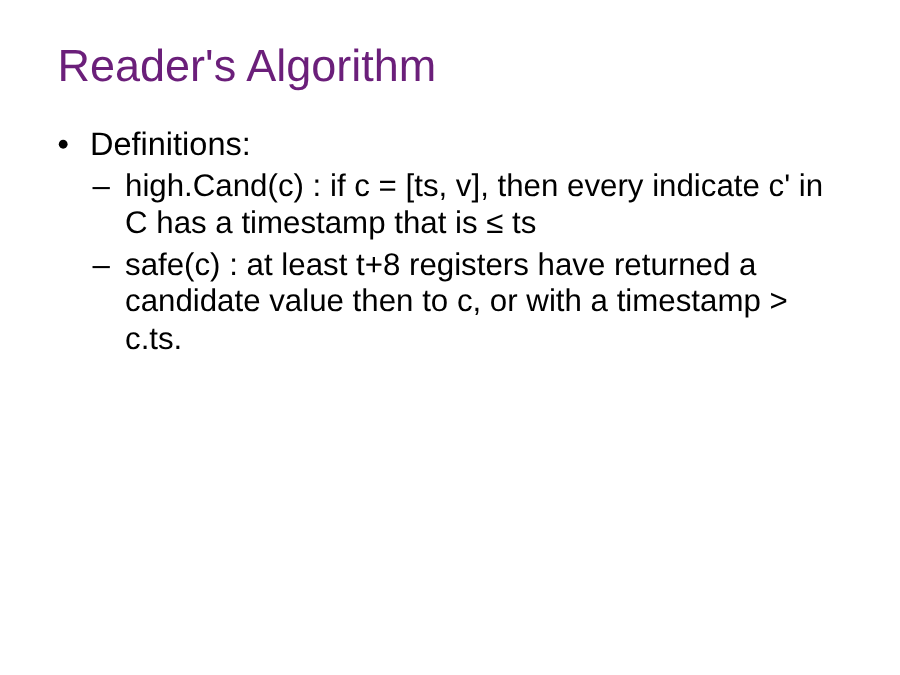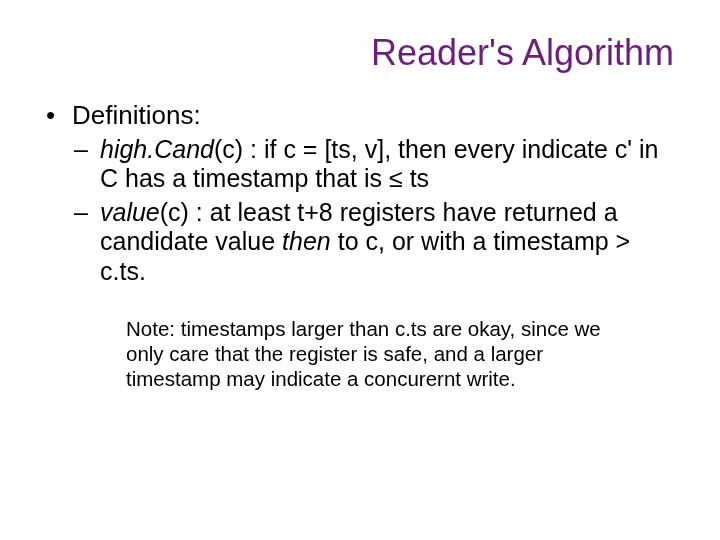--- a/index.html
+++ b/index.html
@@ -15,21 +15,21 @@
   .slide {
     width: 720px;
     height: 540px;
     position: relative;
     box-sizing: border-box;
     padding: 0 46px;
   }
   .title {
     color: #6b1f7a;
     font-size: 36px;
-    text-align: right;
+    text-align: left;
     margin-top: 32px;
     margin-bottom: 26px;
     font-weight: 400;
   }
   ul.top {
     list-style: none;
     padding: 0;
     margin: 0;
     color: #000;
     font-size: 26px;
@@ -58,21 +58,21 @@
     padding-left: 28px;
     margin-bottom: 4px;
     line-height: 1.18;
   }
   ul.sub > li::before {
     content: "–";
     position: absolute;
     left: 2px;
     top: 0;
   }
-  .italic { font-style: italic; }
+  .italic { }
   .note {
     margin-top: 30px;
     margin-left: 80px;
     margin-right: 40px;
     font-size: 20.5px;
     line-height: 1.22;
   }
 </style>
 </head>
 <body>
@@ -82,21 +82,20 @@
   <div class="title">Reader's Algorithm</div>
 
   <ul class="top">
     <li>
       <span>Definitions:</span>
       <ul class="sub">
         <li>
           <span class="italic">high.Cand</span><span>(c) : if c = [ts, v], then every indicate c' in C has a timestamp that is ≤ ts</span>
         </li>
         <li>
-          <span class="italic">value</span><span>(c) : at least t+8 registers have returned a candidate value </span><span class="italic">then</span><span> to c, or with a timestamp &gt; c.ts.</span>
+          <span class="italic">safe</span><span>(c) : at least t+8 registers have returned a candidate value </span><span class="italic">then</span><span> to c, or with a timestamp &gt; c.ts.</span>
         </li>
       </ul>
     </li>
   </ul>
 
-  <div class="note">Note: timestamps larger than c.ts are okay, since we only care that the register is safe, and a larger timestamp may indicate a concurernt write.</div>
 
 </div>
 
 </body></html>

